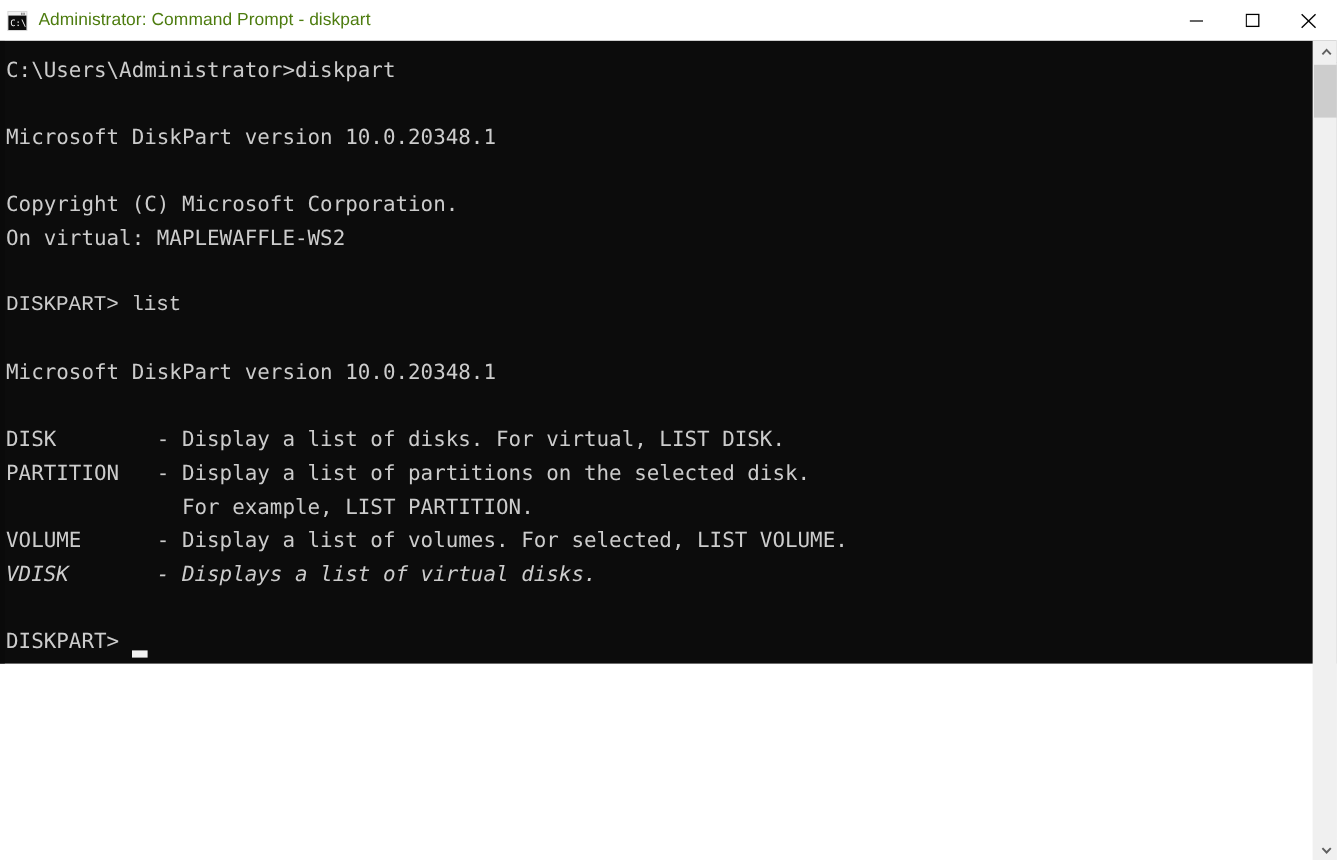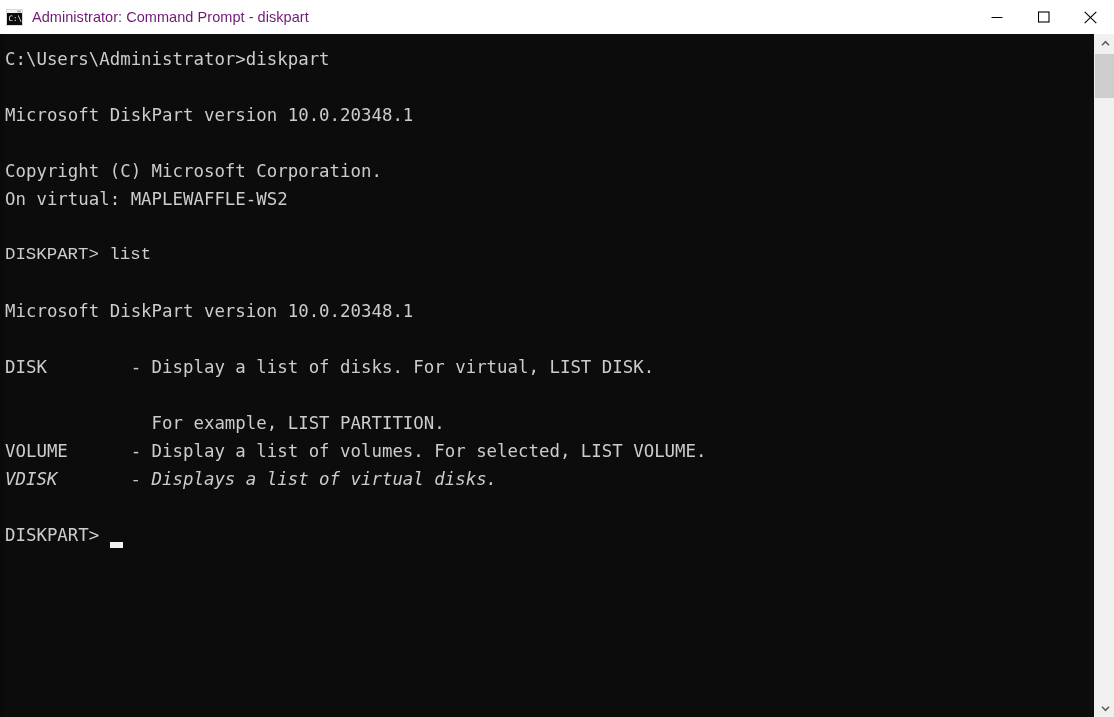--- a/index.html
+++ b/index.html
@@ -41,21 +41,21 @@
     height: 17px;
     margin-left: 6px;
     margin-right: 9px;
     flex: 0 0 auto;
     position: relative;
   }
 
   .title-text {
     font-family: "Liberation Sans", sans-serif;
     font-size: 14.5px;
-    color: #701a75;
+    color: #4d7c0f;
     line-height: 34px;
     white-space: nowrap;
     letter-spacing: 0.05px;
     flex: 1 1 auto;
     overflow: hidden;
   }
 
   .winbtns {
     display: flex;
     height: 34px;
@@ -72,21 +72,21 @@
     padding: 0;
   }
   .winbtn svg { display: block; }
 
   
   .console {
     position: absolute;
     left: 0;
     top: 34px;
     width: 1114px;
-    height: 683px;
+    height: 519px;
     background: #0c0c0c;
     overflow: hidden;
   }
 
   .console-edge {
     position: absolute;
     left: 0;
     top: 0;
     width: 4px;
     height: 683px;
@@ -207,20 +207,21 @@
     <div class="console-edge"></div>
     <div class="screen" id="screen">
 
     <div class="term-line" style="top: 11px;">C:\Users\Administrator&gt;diskpart</div>
         <div class="term-line" style="top: 67px;">Microsoft DiskPart version 10.0.20348.1</div>
         <div class="term-line" style="top: 123px; text-align: right;">Copyright (C) Microsoft Corporation.</div>
         <div class="term-line" style="top: 151px;">On virtual: MAPLEWAFFLE-WS2</div>
         <div class="term-line" style="top: 207px; font-family: Liberation Mono, monospace;">DISKPART&gt; list</div>
         <div class="term-line" style="top: 263px;">Microsoft DiskPart version 10.0.20348.1</div>
         <div class="term-line" style="top: 319px;">DISK        - Display a list of disks. For virtual, LIST DISK.</div>
+        <div class="term-line" style="top: 347px;">PARTITION   - Display a list of partitions on the selected disk.</div>
         <div class="term-line" style="top: 375px;">              For example, LIST PARTITION.</div>
         <div class="term-line" style="top: 403px;">VOLUME      - Display a list of volumes. For selected, LIST VOLUME.</div>
         <div class="term-line" style="top: 431px; font-style: italic;">VDISK       - Displays a list of virtual disks.</div>
         <div class="term-line" style="top: 487px;">DISKPART&gt;</div>
       </div>
     <div class="cursor" id="cursor" style="left: 109.703px; top: 508px;"></div>
   </div>
 
   <div class="scrollbar">
     <div class="sb-track"></div>

